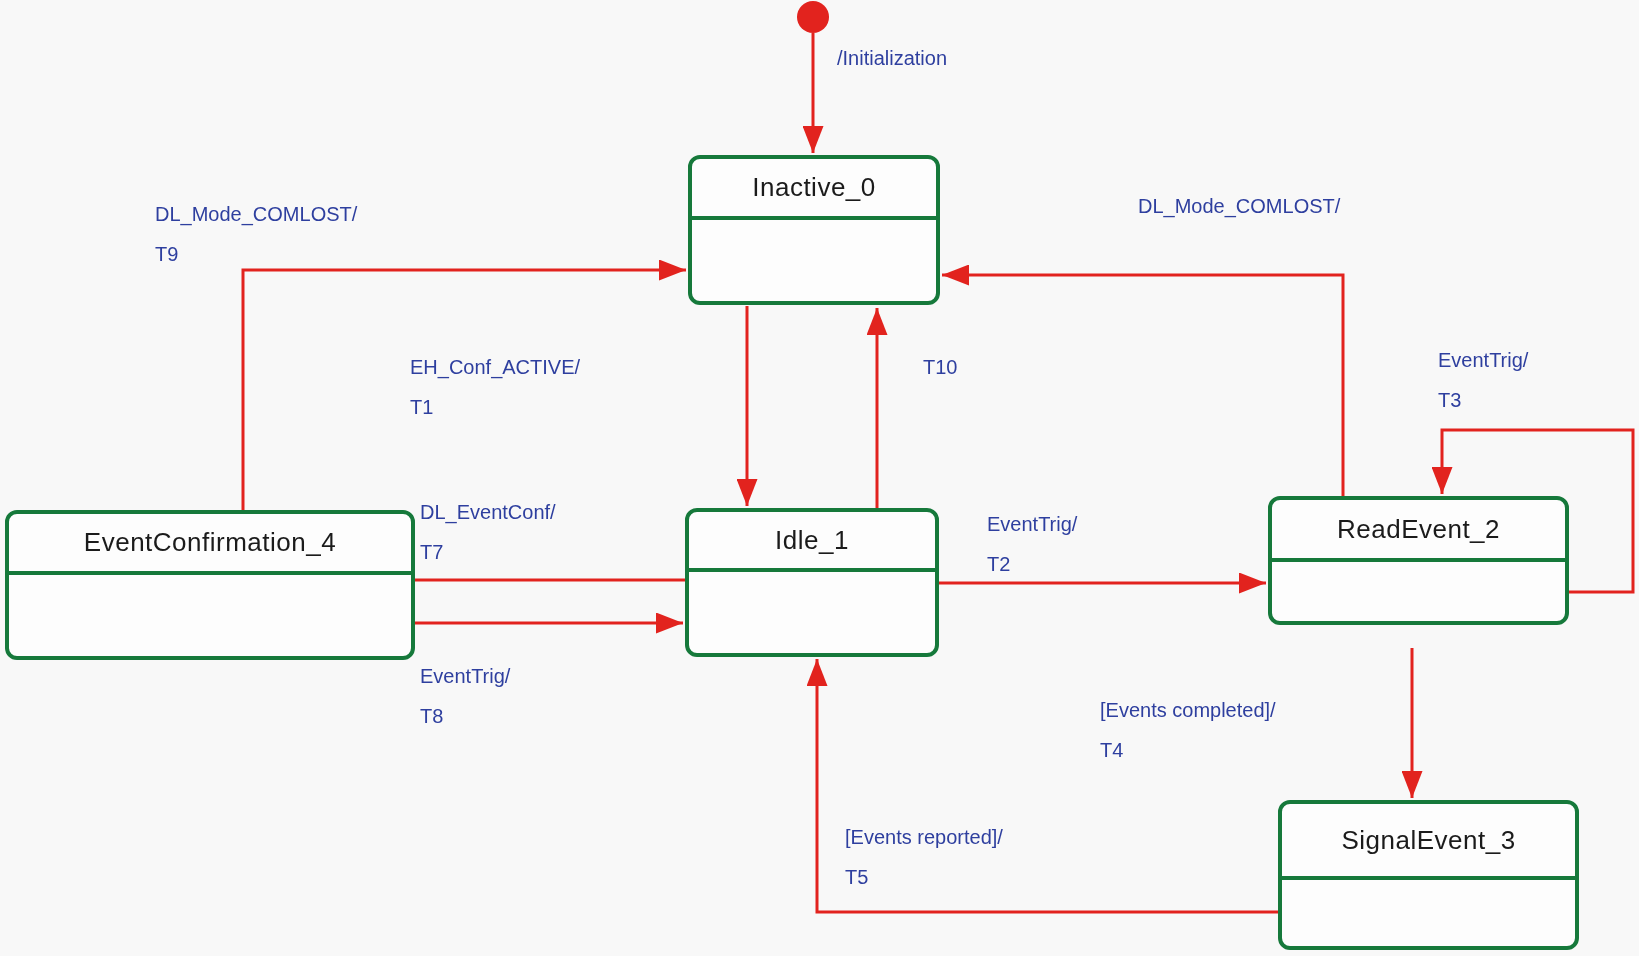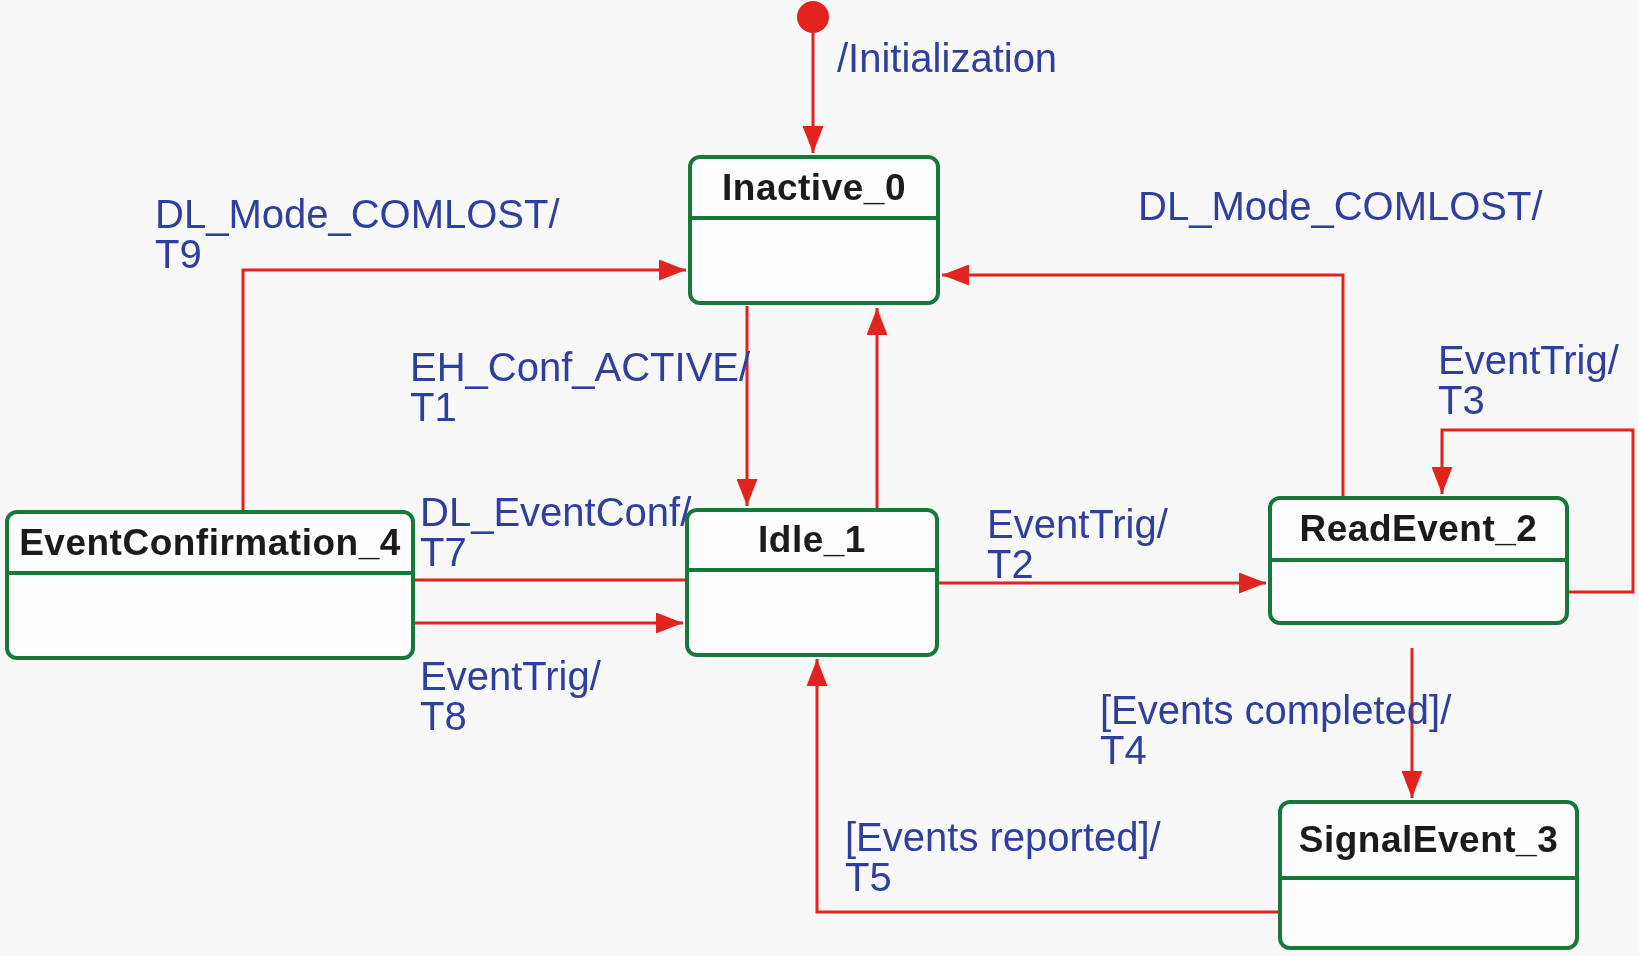--- a/index.html
+++ b/index.html
@@ -18,26 +18,26 @@
   .dot{fill:var(--line);}
   .state{
     position:absolute;box-sizing:border-box;background:#fdfdfd;
     border:4px solid var(--green);border-radius:12px;
     display:flex;flex-direction:column;
   }
   .state-title{
     box-sizing:border-box;flex:0 0 auto;width:100%;
     border-bottom:4px solid var(--green);
     display:flex;align-items:center;justify-content:center;
-    font-size:37px;color:var(--ink);letter-spacing:0.5px;font-weight:bold;
+    font-size:26px;color:var(--ink);letter-spacing:0.5px;
   }
   .state-body{flex:1 1 auto;}
   .tlabel{
     position:absolute;display:flex;flex-direction:column;
-    color:var(--blue);font-size:40px;line-height:40px;white-space:nowrap;
+    color:var(--blue);font-size:20px;line-height:40px;white-space:nowrap;
   }
 </style>
 </head>
 <body>
 
 <div class="canvas">
 
   <svg class="wires" viewBox="0 0 1639 956">
     <defs>
       <marker id="arrow" markerUnits="strokeWidth" markerWidth="9" markerHeight="7" refX="9" refY="3.5" orient="auto">
@@ -98,20 +98,21 @@
   <div class="tlabel" style="left:837px;top:38px">
     <span>/Initialization</span>
   </div>
 
   <div class="tlabel" style="left:410px;top:347px">
     <span>EH_Conf_ACTIVE/</span>
     <span>T1</span>
   </div>
 
   <div class="tlabel" style="left:923px;top:347px">
+    <span>T10</span>
   </div>
 
   <div class="tlabel" style="left:987px;top:504px">
     <span>EventTrig/</span>
     <span>T2</span>
   </div>
 
   <div class="tlabel" style="left:1438px;top:340px">
     <span>EventTrig/</span>
     <span>T3</span>

